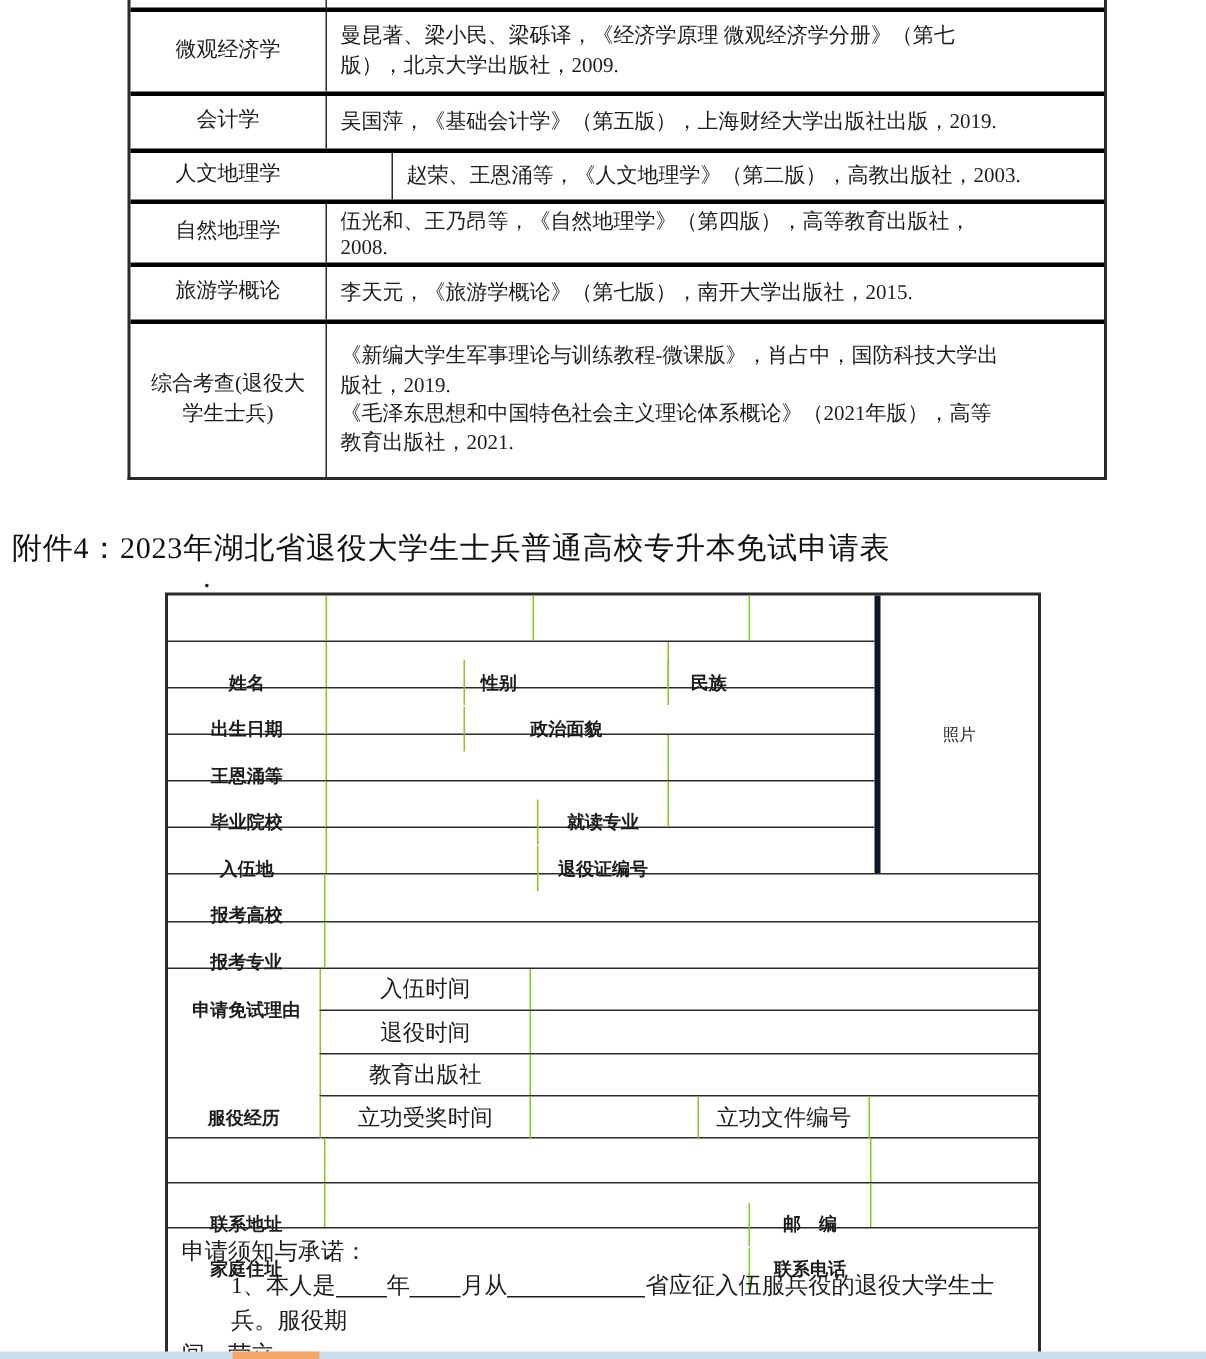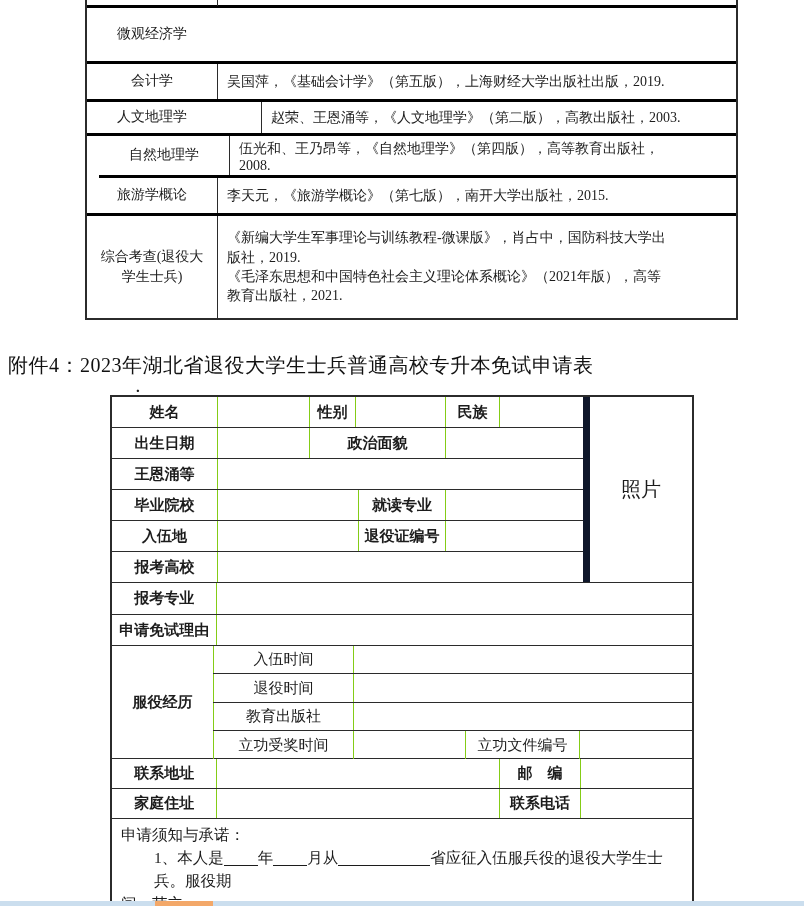--- a/index.html
+++ b/index.html
@@ -25,50 +25,50 @@
     width: 130px; display: flex; align-items: center; justify-content: center;
     text-align: center; font-size: 14px; line-height: 1.45; padding: 0 13px;
   }
   .tc {
     flex: 1; border-left: 1px solid #2b2b2b; padding: 3px 9px;
     display: flex; flex-direction: column; justify-content: center;
     font-size: 14px; line-height: 1.38; overflow: hidden;
   }
   .tc div { white-space: nowrap; overflow: hidden; }
   .h8 { height: 8px; } .h56 { height: 56px; } .h38 { height: 38px; }
-  .h34 { height: 34px; gap: 44px; } .h42 { height: 42px; margin-left: 12px; } .h102 { height: 102px; }
+  .h34 { height: 34px; gap: 44px; } .h42 { height: 42px; } .h102 { height: 102px; }
 
   
   .title {
     position: absolute; left: 8px; top: 352px;
     font-size: 20px; letter-spacing: 0.5px; color: #111;
   }
 
   
   .ft {
     position: absolute; left: 110px; top: 395px; width: 584px;
     border: 2px solid #2b2b2b; background: #fff;
   }
   .fr { display: flex; border-bottom: 1px solid #2b2b2b; }
   .c  { border-left: 1px solid #84cc16; height: 100%; }
   .c:first-child { border-left: none; }
   .lab {
     font-family: "DejaVu Sans", "Liberation Sans", sans-serif;
-    font-weight: bold; font-size: 15px;
-    display: flex; align-items: center; justify-content: center; text-align: center;
+    font-weight: bold; font-size: 12px;
+    display: flex; align-items: center; justify-content: center; text-align: center; margin-top: 43px;
   }
   .sub { font-size: 15px; display: flex; align-items: center; justify-content: center; }
   .h31 { height: 31px; } .h30 { height: 30px; } .h32 { height: 32px; }
   .h28 { height: 28px; } .h29 { height: 29px; }
 
   .upper { display: flex; border-bottom: 1px solid #2b2b2b; }
   .uleft { width: 471px; }
   .uleft .fr:last-child { border-bottom: none; }
   .photo {
-    flex: 1; border-left: 7px solid #0f172a; font-size: 20px;
+    flex: 1; border-left: 4px solid #0f172a; font-size: 11px;
     display: flex; align-items: center; justify-content: center;
   }
 
   .svc { display: flex; border-bottom: 1px solid #2b2b2b; height: 113px; }
   .svc-label { width: 105px; }
   .svc-rows { flex: 1; }
   .svc-rows .fr:last-child { border-bottom: none; }
   .svc-rows .fr .c:first-child { border-left: 1px solid #84cc16; }
 
   .notes { padding: 4px 9px 0 9px; font-size: 15.5px; line-height: 1.45; }
@@ -89,20 +89,24 @@
 </head>
 <body>
 
 <div class="tt">
   <div class="row h8">
     <div class="tl"></div>
     <div class="tc"></div>
   </div>
   <div class="row h56">
     <div class="tl">微观经济学</div>
+    <div class="tc">
+      <div>曼昆著、梁小民、梁砾译，《经济学原理 微观经济学分册》（第七</div>
+      <div>版），北京大学出版社，2009.</div>
+    </div>
   </div>
   <div class="row h38">
     <div class="tl">会计学</div>
     <div class="tc">
       <div>吴国萍，《基础会计学》（第五版），上海财经大学出版社出版，2019.</div>
     </div>
   </div>
   <div class="row h34">
     <div class="tl">人文地理学</div>
     <div class="tc">

